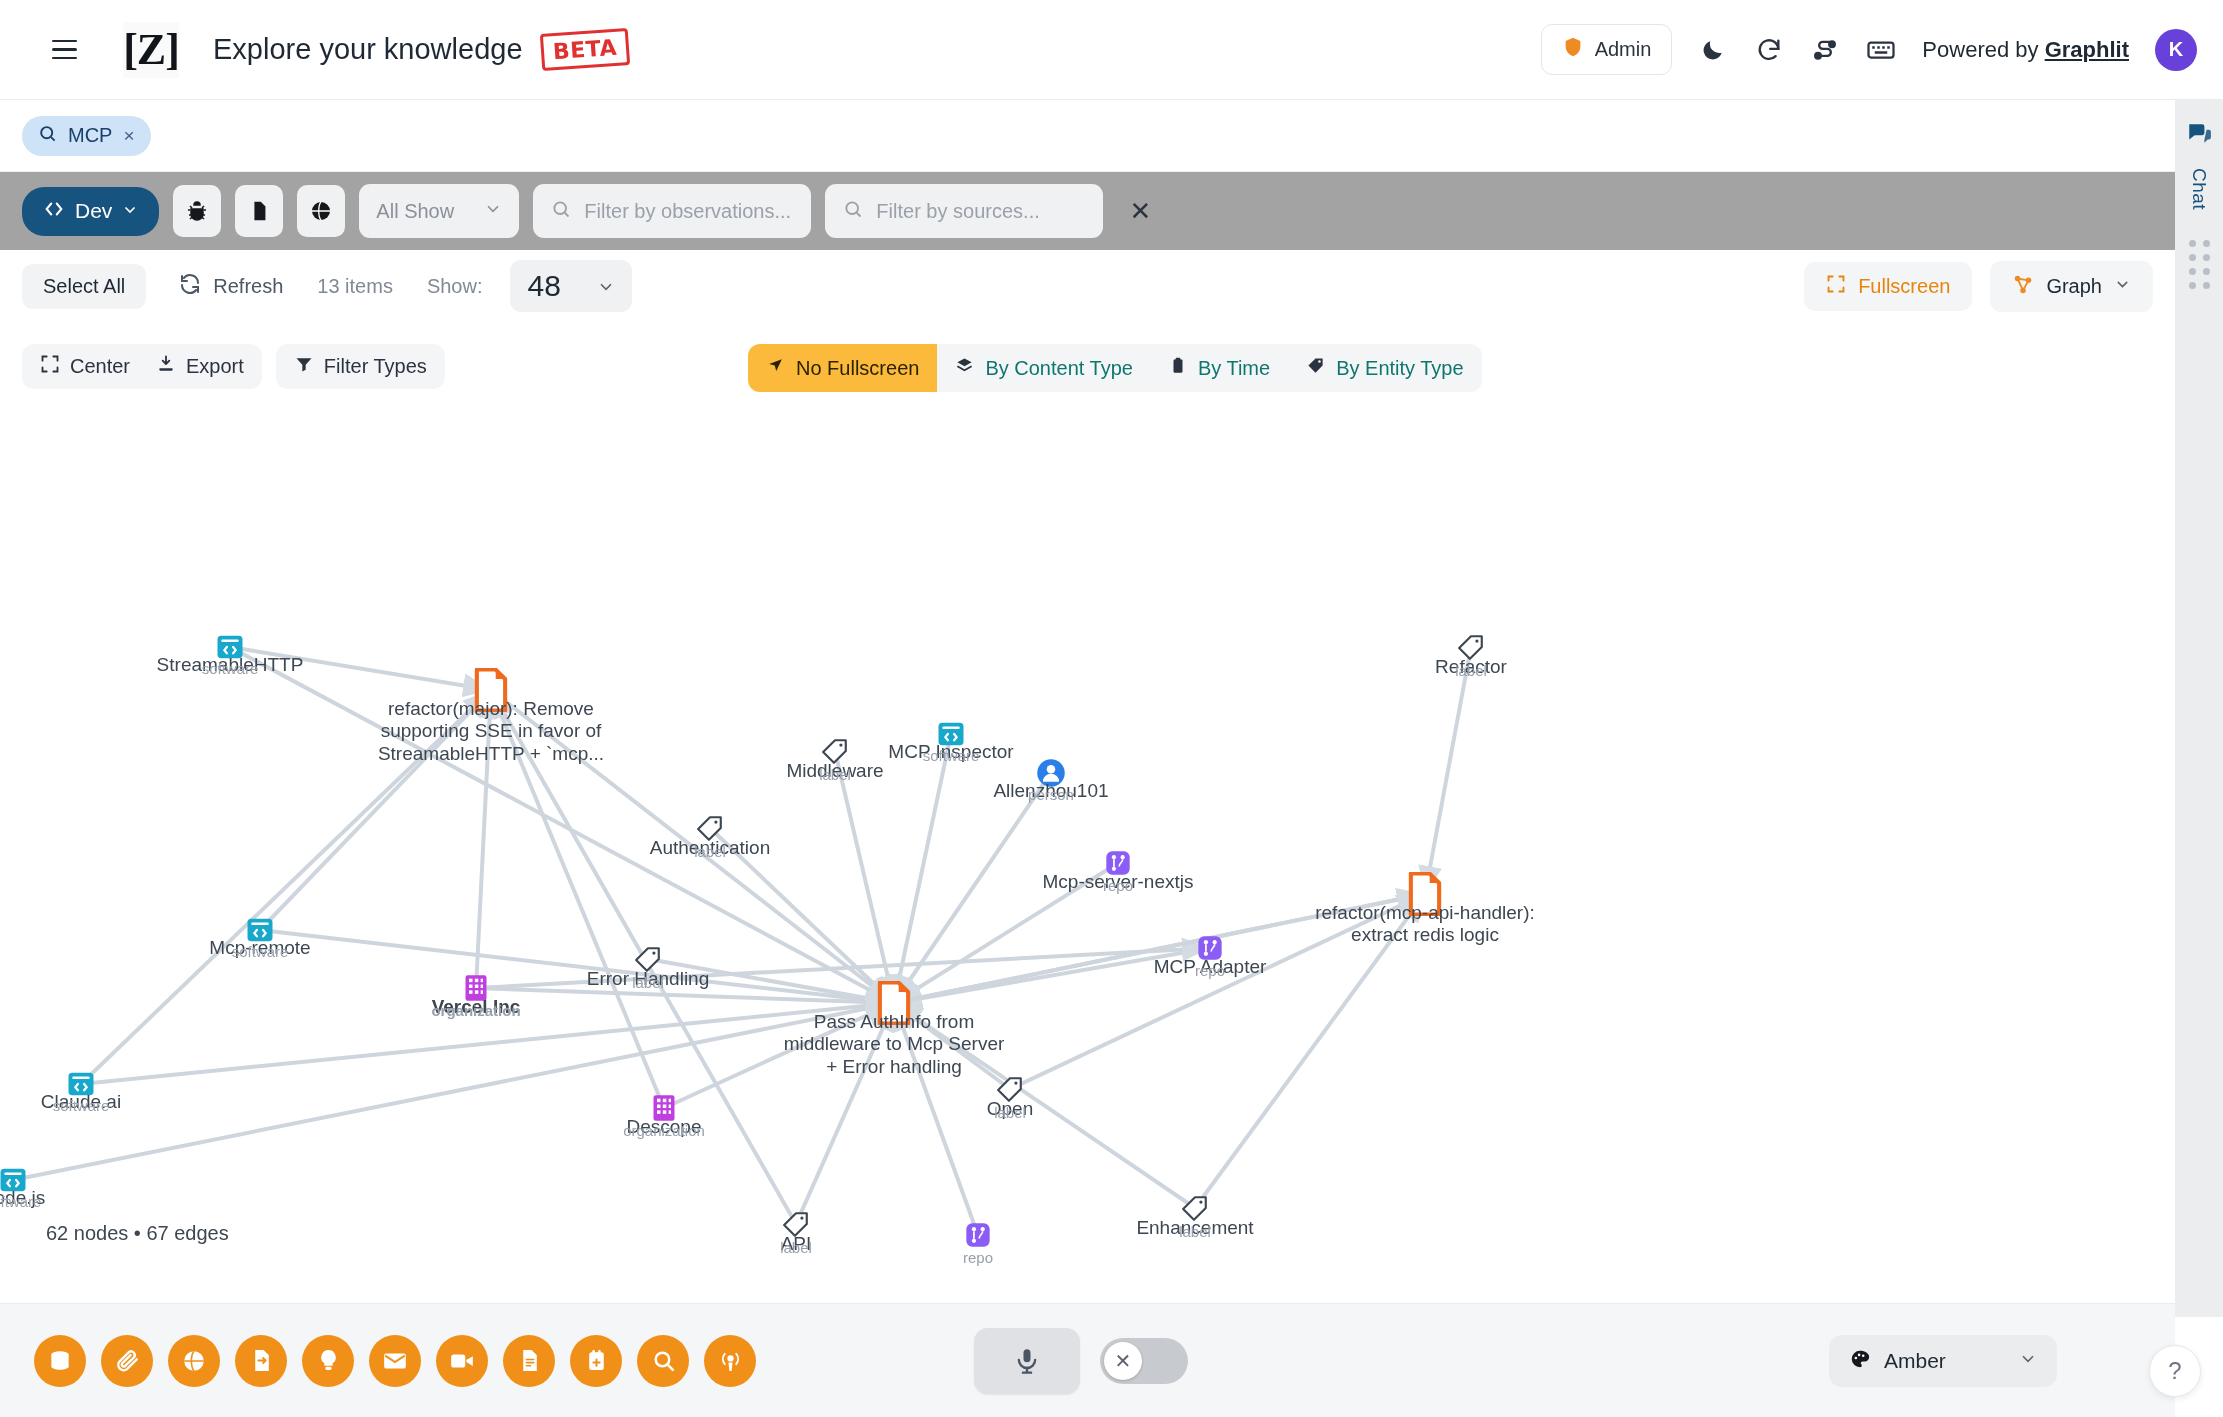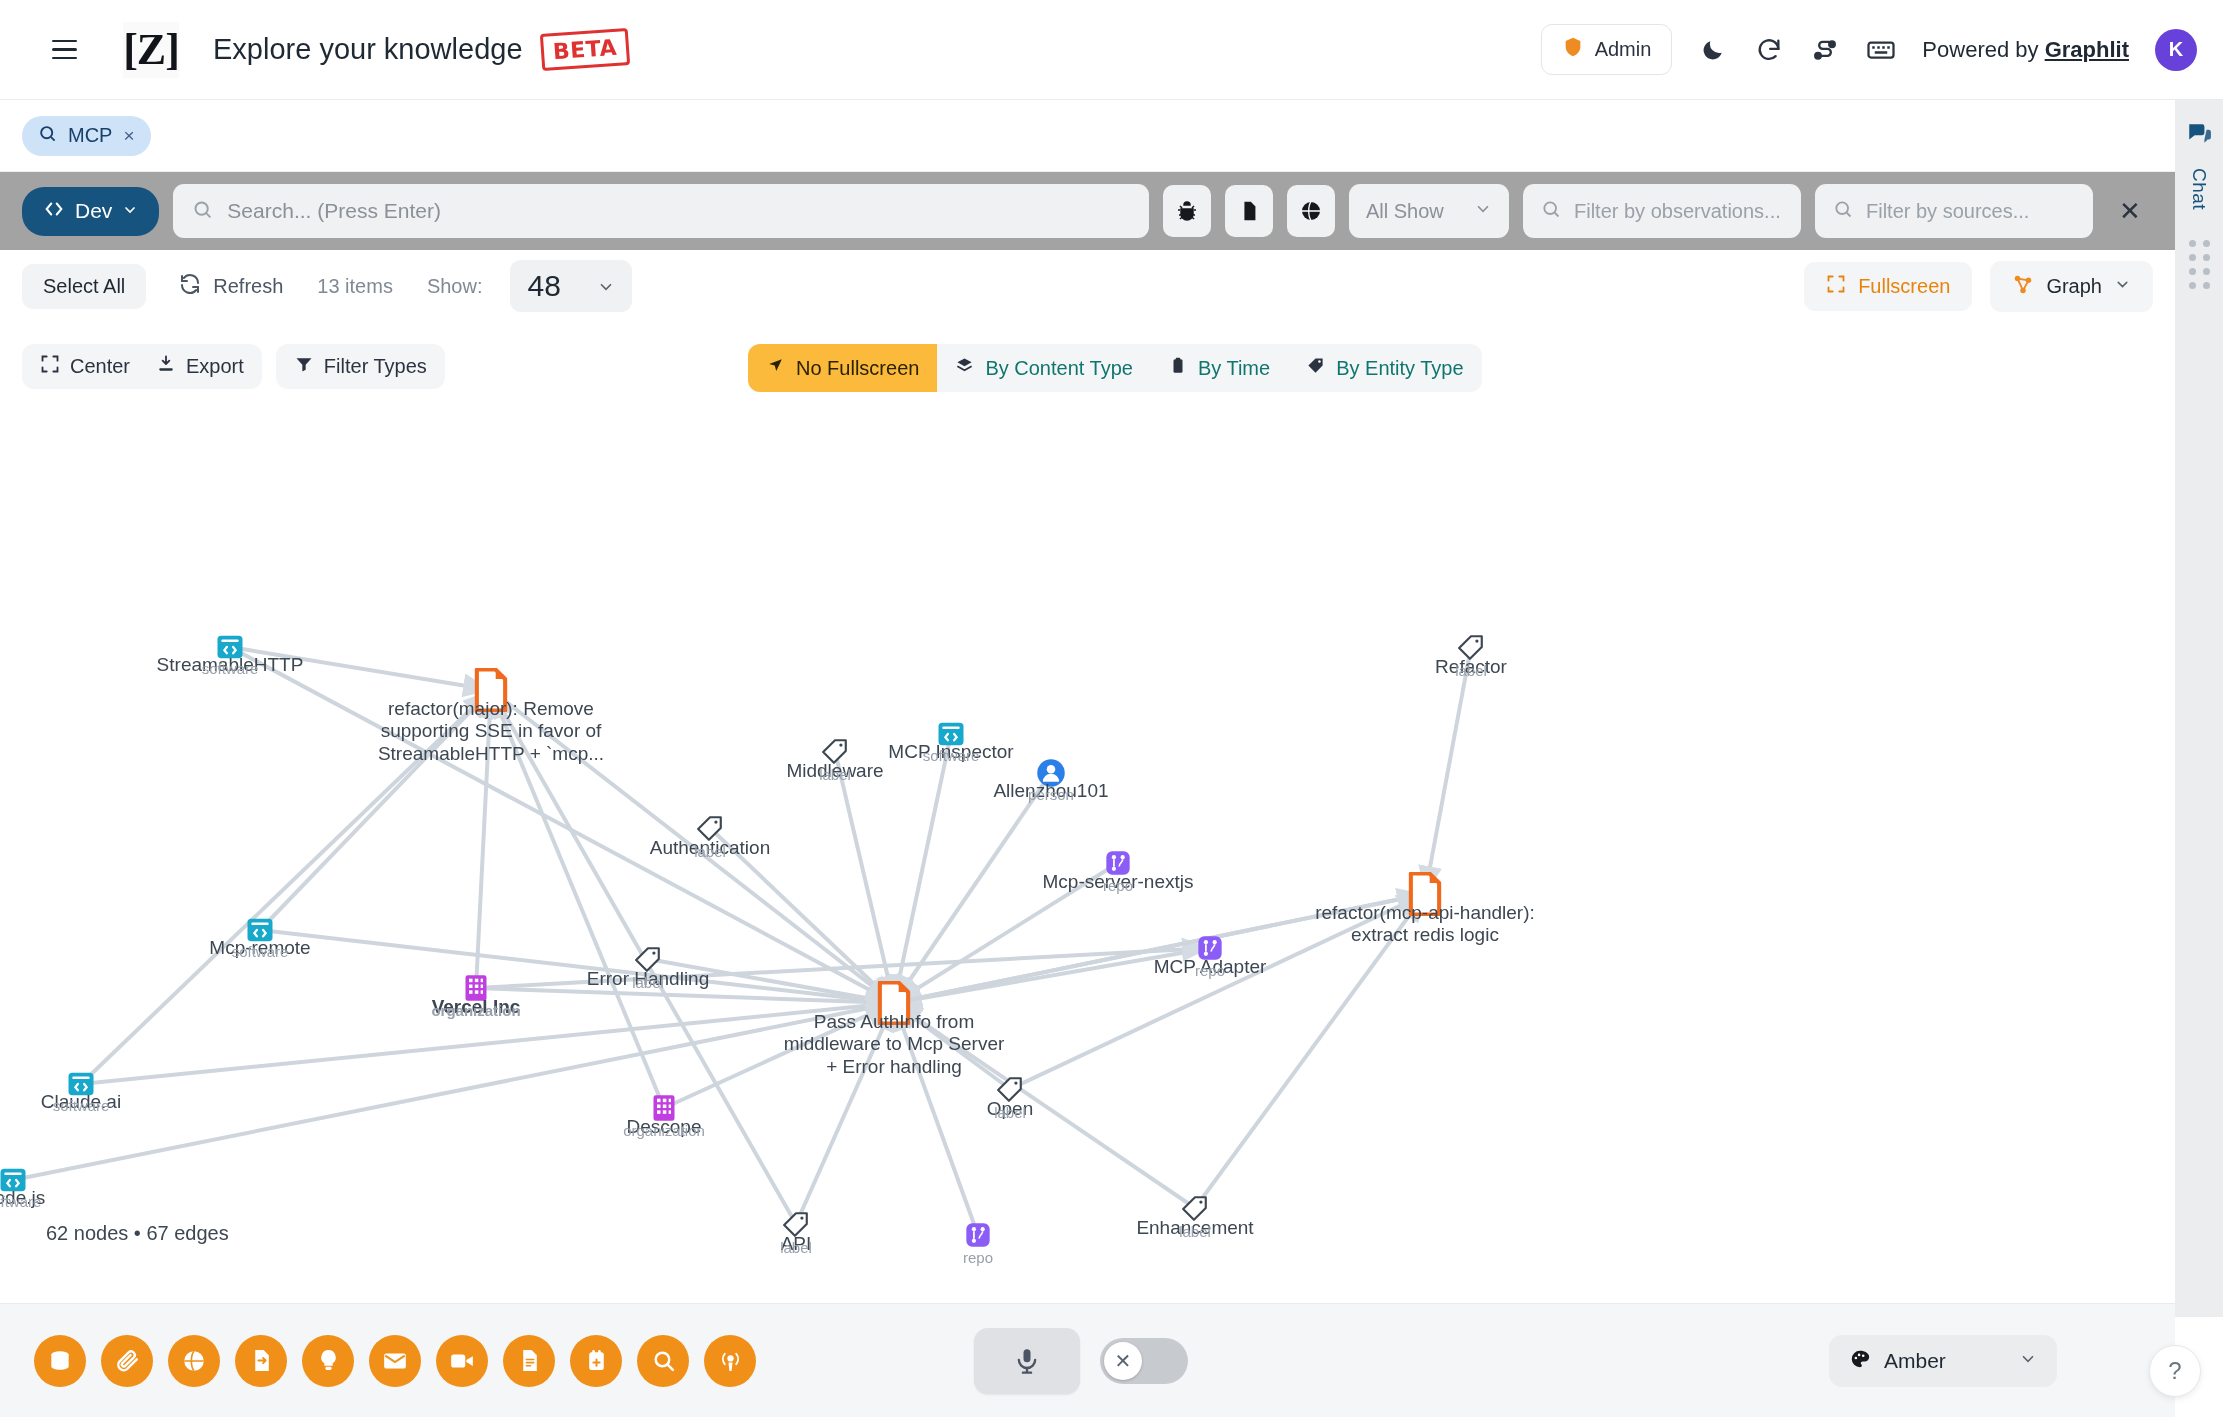--- a/index.html
+++ b/index.html
@@ -314,29 +314,20 @@
         </svg>
     </span>
     <span>Dev</span>
     <span>
       <svg width="16" height="16" viewBox="0 0 24 24" fill="none" stroke="#fff" stroke-width="2.6" stroke-linecap="round">
           <polyline points="6 9 12 15 18 9"></polyline>
         </svg>
     </span>
   </div>
 
-  <div class="searchbox">
-    <span>
-      <svg width="21" height="21" viewBox="0 0 24 24" fill="none" stroke="#9aa1a9" stroke-width="2.2">
-          <circle cx="11" cy="11" r="7"></circle>
-          <path d="M16.5 16.5 21 21"></path>
-        </svg>
-    </span>
-    <span class="ph">Search... (Press Enter)</span>
-  </div>
 
   <div class="sq-btn">
     <svg width="24" height="24" viewBox="0 0 24 24" fill="#15181d">
         <path d="M12 3a3 3 0 0 0-3 3h6a3 3 0 0 0-3-3zM6 10h12v5a6 6 0 0 1-12 0v-5zM3 11h2M19 11h2M4 16h2M18 16h2M5 20l2-2M19 20l-2-2M5 7l2 2M19 7l-2 2" stroke="#15181d" stroke-width="1.5"></path>
       </svg>
   </div>
   <div class="sq-btn">
     <svg width="22" height="22" viewBox="0 0 24 24">
         <path d="M7 2h7l5 5v15H7z" fill="#15181d"></path>
       </svg>

